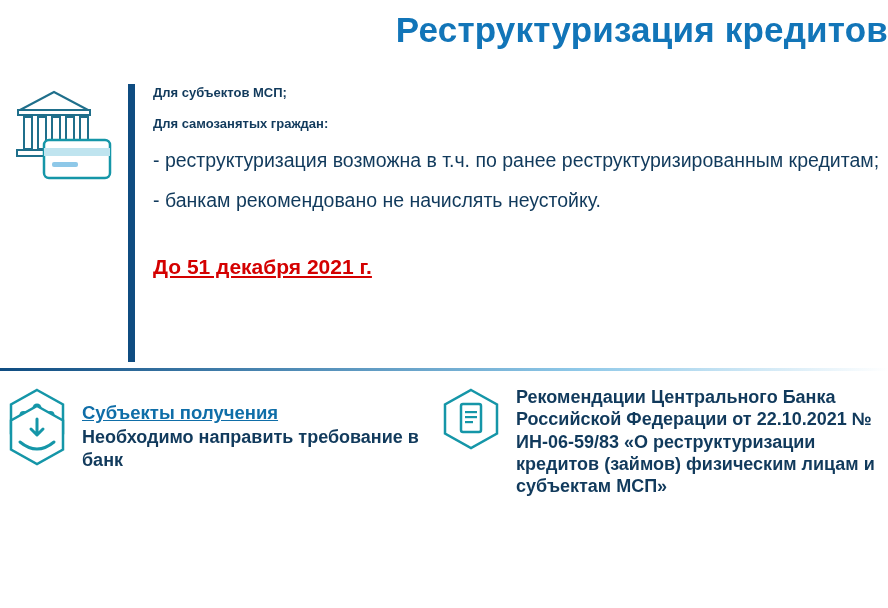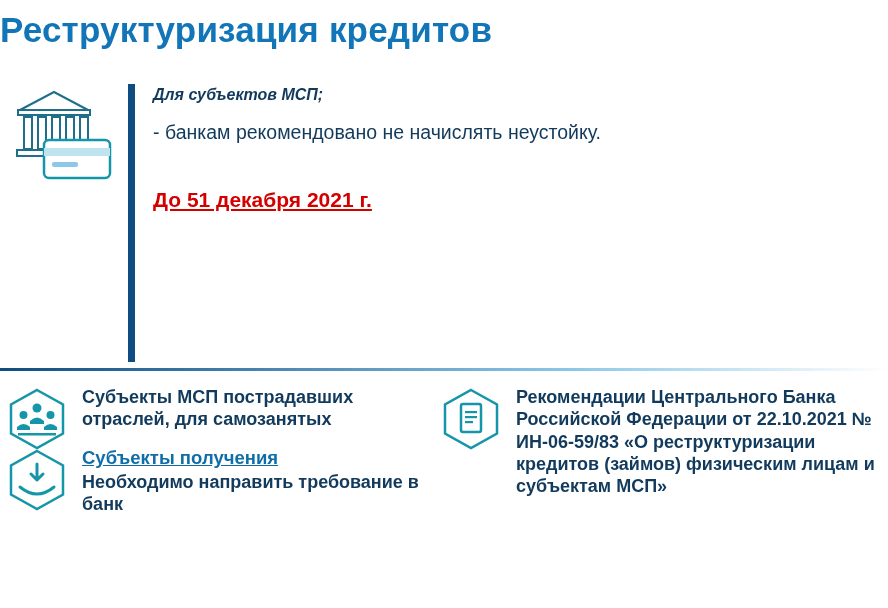--- a/index.html
+++ b/index.html
@@ -15,21 +15,21 @@
     position: relative;
     overflow: hidden;
   }
 
   
   .slide-title {
     position: absolute;
     top: 10px;
     left: 0;
     width: 888px;
-    text-align: left;
+    text-align: right;
     font-size: 35px;
     font-weight: bold;
     color: #1275b8;
     letter-spacing: 0.2px;
   }
 
   
   .main-block {
     position: absolute;
     top: 84px;
@@ -41,22 +41,21 @@
     box-sizing: border-box;
   }
   .main-line {
     font-size: 19.5px;
     line-height: 1.34;
     color: #113a5c;
     margin-bottom: 14px;
   }
   .main-line.bold {
     font-weight: bold;
-    font-size: 16px;
-    font-style: italic;
+    font-size: 13px;
   }
   .main-line.reg {
     font-weight: normal;
   }
   .deadline {
     margin-top: 28px;
     font-size: 21px;
     font-weight: bold;
     color: #d40000;
     text-decoration: underline;
@@ -140,20 +139,22 @@
     <rect x="5" y="62" width="74" height="6" fill="#ffffff" stroke="#1f6f8b" stroke-width="2"></rect>
 
     <rect x="32" y="52" width="66" height="38" rx="5" fill="#ffffff" stroke="#1596a8" stroke-width="2.5"></rect>
     <rect x="32" y="60" width="66" height="8" fill="#bfe4ef"></rect>
     <rect x="40" y="74" width="26" height="5" rx="2" fill="#8ec8e8"></rect>
   </svg>
 </div>
 
 <div class="main-block">
   <div class="main-line bold">Для субъектов МСП;</div>
+  <div class="main-line bold">Для самозанятых граждан:</div>
+  <div class="main-line reg">- реструктуризация возможна в т.ч. по ранее реструктуризированным кредитам;</div>
   <div class="main-line reg">- банкам рекомендовано не начислять неустойку.</div>
   <div class="deadline">До 51 декабря 2021 г.</div>
 </div>
 
 <div class="divider"></div>
 
 <div class="bottom">
 
   <div class="col-left">
 
@@ -163,21 +164,20 @@
           <polygon points="31,2 57,16.5 57,45.5 31,60 5,45.5 5,16.5" fill="#ffffff" stroke="#1596a8" stroke-width="2.5"></polygon>
           <circle cx="31" cy="20" r="4.5" fill="#1596a8"></circle>
           <path d="M24 33 q7 -7 14 0 v3 h-14 z" fill="#1596a8"></path>
           <circle cx="17.5" cy="27" r="4" fill="#1596a8"></circle>
           <path d="M11 39 q6.5 -6 13 0 v3 h-13 z" fill="#1596a8"></path>
           <circle cx="44.5" cy="27" r="4" fill="#1596a8"></circle>
           <path d="M38 39 q6.5 -6 13 0 v3 h-13 z" fill="#1596a8"></path>
           <rect x="12" y="45" width="38" height="2.5" fill="#1596a8"></rect>
         </svg>
       </span>
-      <div class="info-body">Субъекты МСП пострадавших отраслей, для самозанятых</div>
     </div>
 
     <div class="info-item">
       <span class="hex-icon">
         <svg width="62" height="62" viewBox="0 0 62 62" xmlns="http://www.w3.org/2000/svg">
           <polygon points="31,2 57,16.5 57,45.5 31,60 5,45.5 5,16.5" fill="#ffffff" stroke="#1596a8" stroke-width="2.5"></polygon>
           <path d="M31 15 v14 M31 31 l-6 -6 M31 31 l6 -6" stroke="#1596a8" stroke-width="3" fill="none" stroke-linecap="round"></path>
           <path d="M14 38 q17 14 34 0" stroke="#1596a8" stroke-width="3" fill="none" stroke-linecap="round"></path>
         </svg>
       </span>

